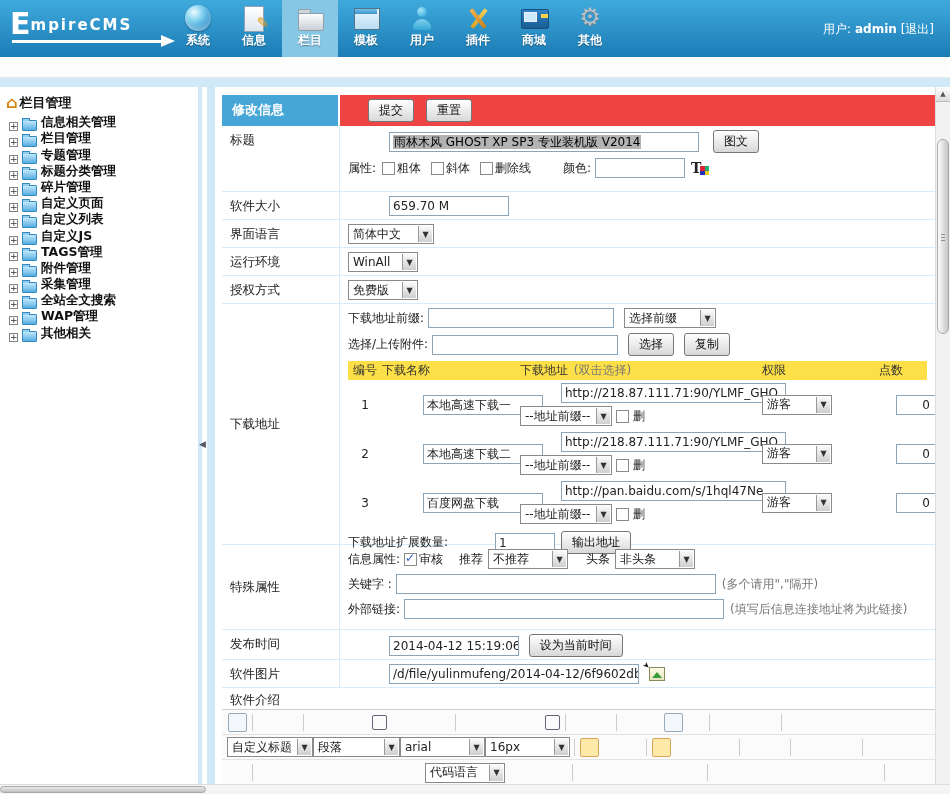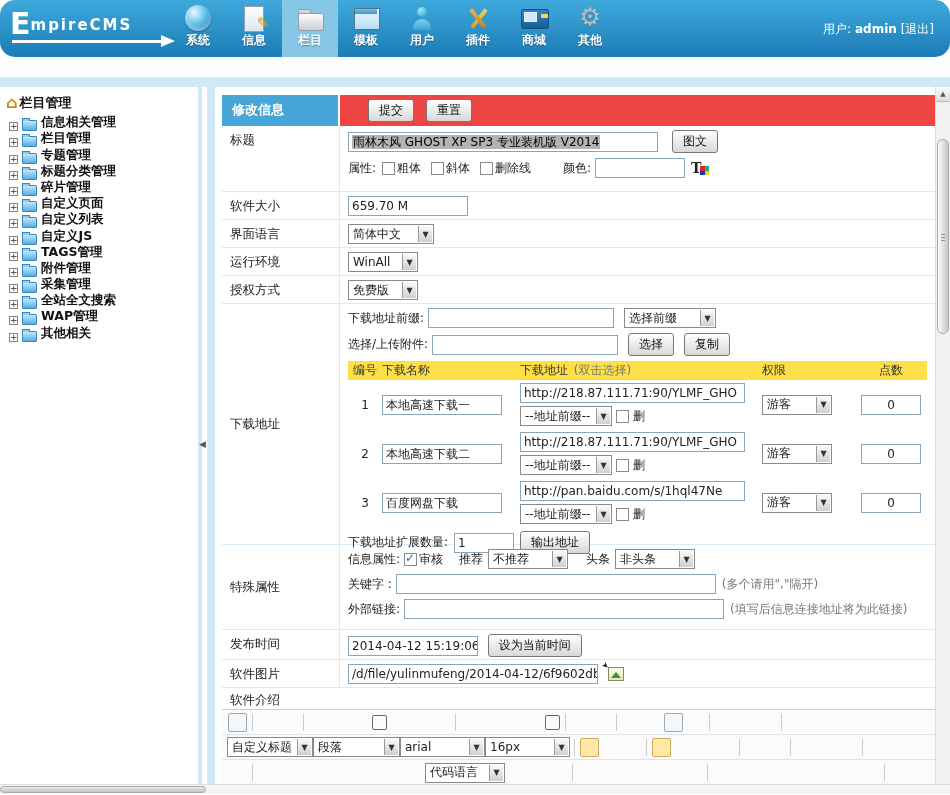--- a/index.html
+++ b/index.html
@@ -1,21 +1,21 @@
 <!DOCTYPE html>
 <html><head>
 <meta charset="utf-8">
 <style>
   * { margin:0; padding:0; box-sizing:border-box; }
   html,body { width:950px; height:795px; overflow:hidden; }
   body { font-family:"DejaVu Sans","Liberation Sans",sans-serif; font-size:12px; color:#222; background:#fff; }
   .page { width:950px; height:795px; position:relative; overflow:hidden; }
 
   
-  .topbar { height:57px; background:linear-gradient(#3fa9dc,#1b7cb5); position:relative;border-radius:15px; }
+  .topbar { height:57px; background:linear-gradient(#3fa9dc,#1b7cb5); position:relative; }
   .logo { position:absolute; left:10px; top:6px; color:#fff; white-space:nowrap; }
   .logoE { font-size:30px; font-weight:bold; vertical-align:-4px; }
   .logoRest { font-size:15px; font-weight:bold; letter-spacing:2px; }
   .logoarrow { position:absolute; left:12px; top:40px; width:150px; height:3px; background:#fff; }
   .logoarrow::after { content:""; position:absolute; right:-13px; top:-5px; border-left:14px solid #fff; border-top:6px solid transparent; border-bottom:6px solid transparent; }
   .htabs { position:absolute; left:170px; top:0; height:57px; display:flex; }
   .htab { width:56px; height:57px; text-align:center; padding-top:5px; cursor:pointer; }
   .htab.active { background:#86c7e6; }
   .hlabel { display:block; color:#fff; font-weight:bold; font-size:12px; text-shadow:0 1px 1px rgba(0,0,0,.35); margin-top:1px; }
   .hicon { width:26px; height:26px; display:block; margin:0 auto; position:relative; }
@@ -63,21 +63,21 @@
 
   
   .formheader { display:flex; height:31px; }
   .fhl { width:118px; background:#46a6d8; color:#fff; font-weight:bold; font-size:13px; line-height:30px; padding-left:10px; border-right:2px solid #fff; }
   .fhr { flex:1; background:#ef4444; display:flex; align-items:center; padding-left:28px; gap:12px; }
   .btn { font-family:"DejaVu Sans",sans-serif; font-size:12px; padding:2px 10px; background:linear-gradient(#ffffff,#d8d8d8); border:1px solid #777; border-radius:3px; box-shadow:inset 0 1px 0 #fff; cursor:pointer; white-space:nowrap; color:#111; }
   .row { display:flex; border-bottom:1px solid #d7ecf8; }
   .rlabel { width:118px; padding:6px 4px 0 8px; border-right:1px solid #d7ecf8; flex:none; font-size:12.5px; color:#222; }
   .rlabel.center { display:flex; align-items:center; padding-top:0; }
   .rcontent { flex:1; padding:4px 8px; }
-  .inp { display:inline-block; height:20px; line-height:18px; border:1px solid #8aa5ba; background:#fff; padding:0 3px; font-size:12px; overflow:hidden; white-space:nowrap; vertical-align:middle; }
+  .inp { display:inline-block; height:20px; line-height:18px; border:1px solid #8aa5ba; background:#fff; padding:0 3px; font-size:12px; overflow:hidden; white-space:nowrap; vertical-align:middle;margin-left:41px; }
   .w60{width:60px;} .w90{width:90px;} .w120{width:120px;} .w130{width:130px;} .w225{width:225px;} .w250{width:250px;} .w310{width:310px;} .w320{width:320px;}
   .seltext { background:#b3b3b3; color:#000; padding:0 1px; }
   .sel { display:inline-flex; align-items:center; height:20px; border:1px solid #8a8a8a; background:#fff; position:relative; padding-right:17px; vertical-align:middle; cursor:pointer; white-space:nowrap; }
   .selt { font-style:normal; padding:0 4px; font-size:12px; overflow:hidden; }
   .selb { position:absolute; right:1px; top:1px; bottom:1px; width:14px; background:linear-gradient(#fafafa,#cfcfcf); border-left:1px solid #999; font-size:8px; font-weight:normal; display:flex; align-items:center; justify-content:center; color:#333; }
   .w70{width:70px;} .w80{width:80px;} .w86{width:86px;} .w92{width:92px;}
   .cb { width:13px; height:13px; border:1px solid #8a8a8a; background:#fff; display:inline-block; vertical-align:-2px; position:relative; cursor:pointer; }
   .cb.checked::after { content:"✓"; position:absolute; left:0; top:-3px; font-size:12px; font-weight:bold; color:#2a5bd4; }
   .flab { margin:0 4px 0 2px; }
   .line { display:flex; align-items:center; margin-bottom:5px; }

